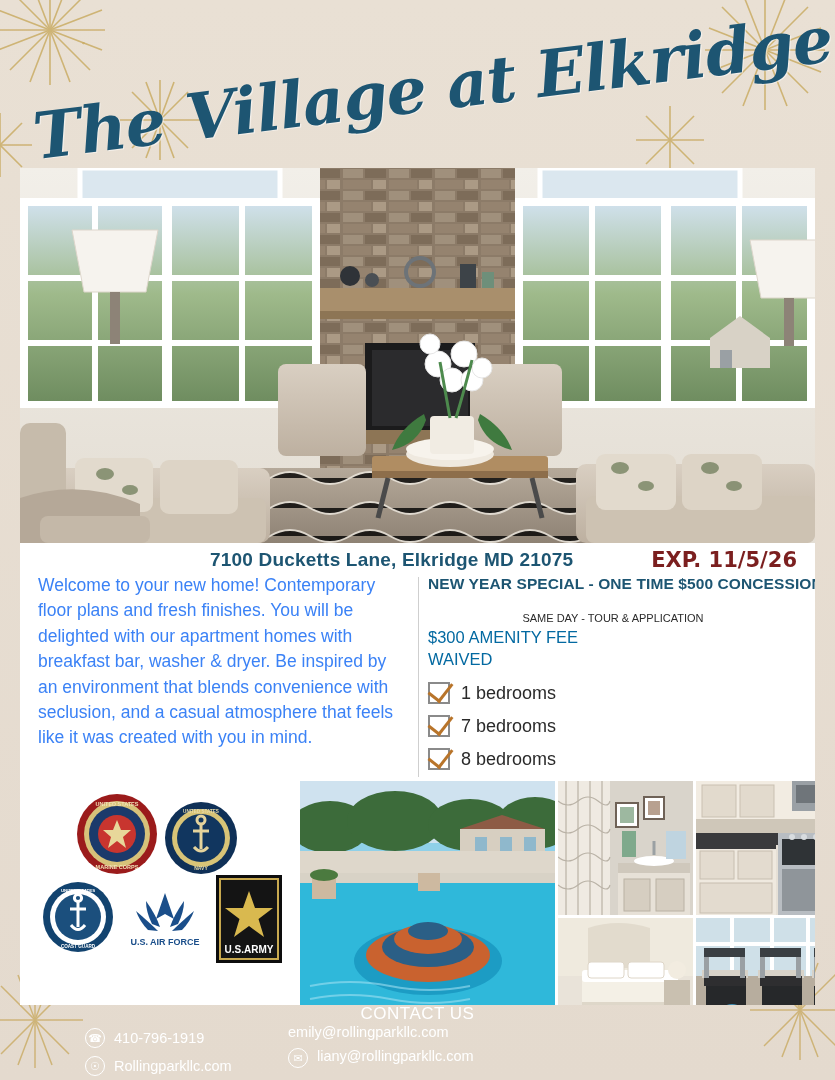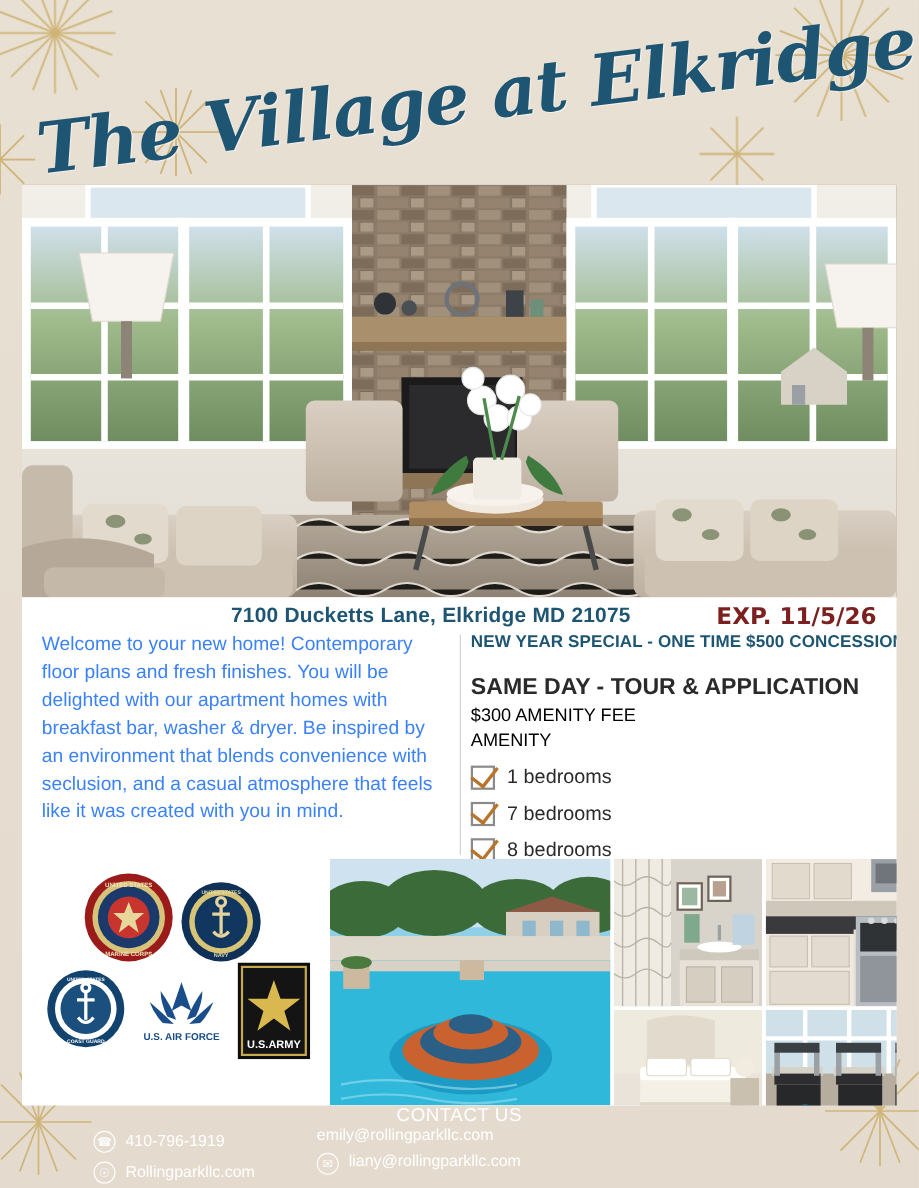--- a/index.html
+++ b/index.html
@@ -110,35 +110,36 @@
   }
   .special {
     font-size: 15.5px;
     font-weight: bold;
     color: #1d5572;
     letter-spacing: .1px;
     margin-bottom: 18px;
     white-space: nowrap;
   }
   .sameday {
-    font-size: 21px;
-    font-weight: bold;
+    font-size: 11px;
+    font-weight: normal;
     color: #2a2a2a;
     line-height: 1.35;
+    text-align: center;
   }
   .fee {
     font-size: 16.5px;
-    color: #000000;
+    color: #0369a1;
     line-height: 1.35;
     font-weight: normal;
   }
   .bed-list { margin-top: 12px; }
   .bed-item {
     display: flex;
-    align-items: flex-start;
+    align-items: center;
     gap: 11px;
     margin-bottom: 11px;
   }
   .chk {
     width: 22px; height: 22px;
     border: 2px solid #8a8a8a;
     position: relative;
     flex: 0 0 auto;
   }
   .chk::after {
@@ -458,21 +459,21 @@
     <div class="exp">EXP.  11/5/26</div>
 
     <div class="left-copy">Welcome to your new home! Contemporary floor plans and fresh finishes. You will be delighted with our apartment homes with breakfast bar, washer &amp; dryer. Be inspired by an environment that blends convenience with seclusion, and a casual atmosphere that feels like it was created with you in mind.</div>
 
     <div class="divider"></div>
 
     <div class="right-col">
       <div class="special">NEW YEAR SPECIAL - ONE TIME $500 CONCESSION</div>
       <div class="sameday">SAME DAY - TOUR &amp; APPLICATION</div>
       <div class="fee">$300 AMENITY FEE</div>
-      <div class="fee">AMENITY</div>
+      <div class="fee">WAIVED</div>
 
       <div class="bed-list">
         <div class="bed-item">
           <span class="chk"></span>
           <span class="bed-label">1 bedrooms</span>
         </div>
         <div class="bed-item">
           <span class="chk"></span>
           <span class="bed-label">7 bedrooms</span>
         </div>

